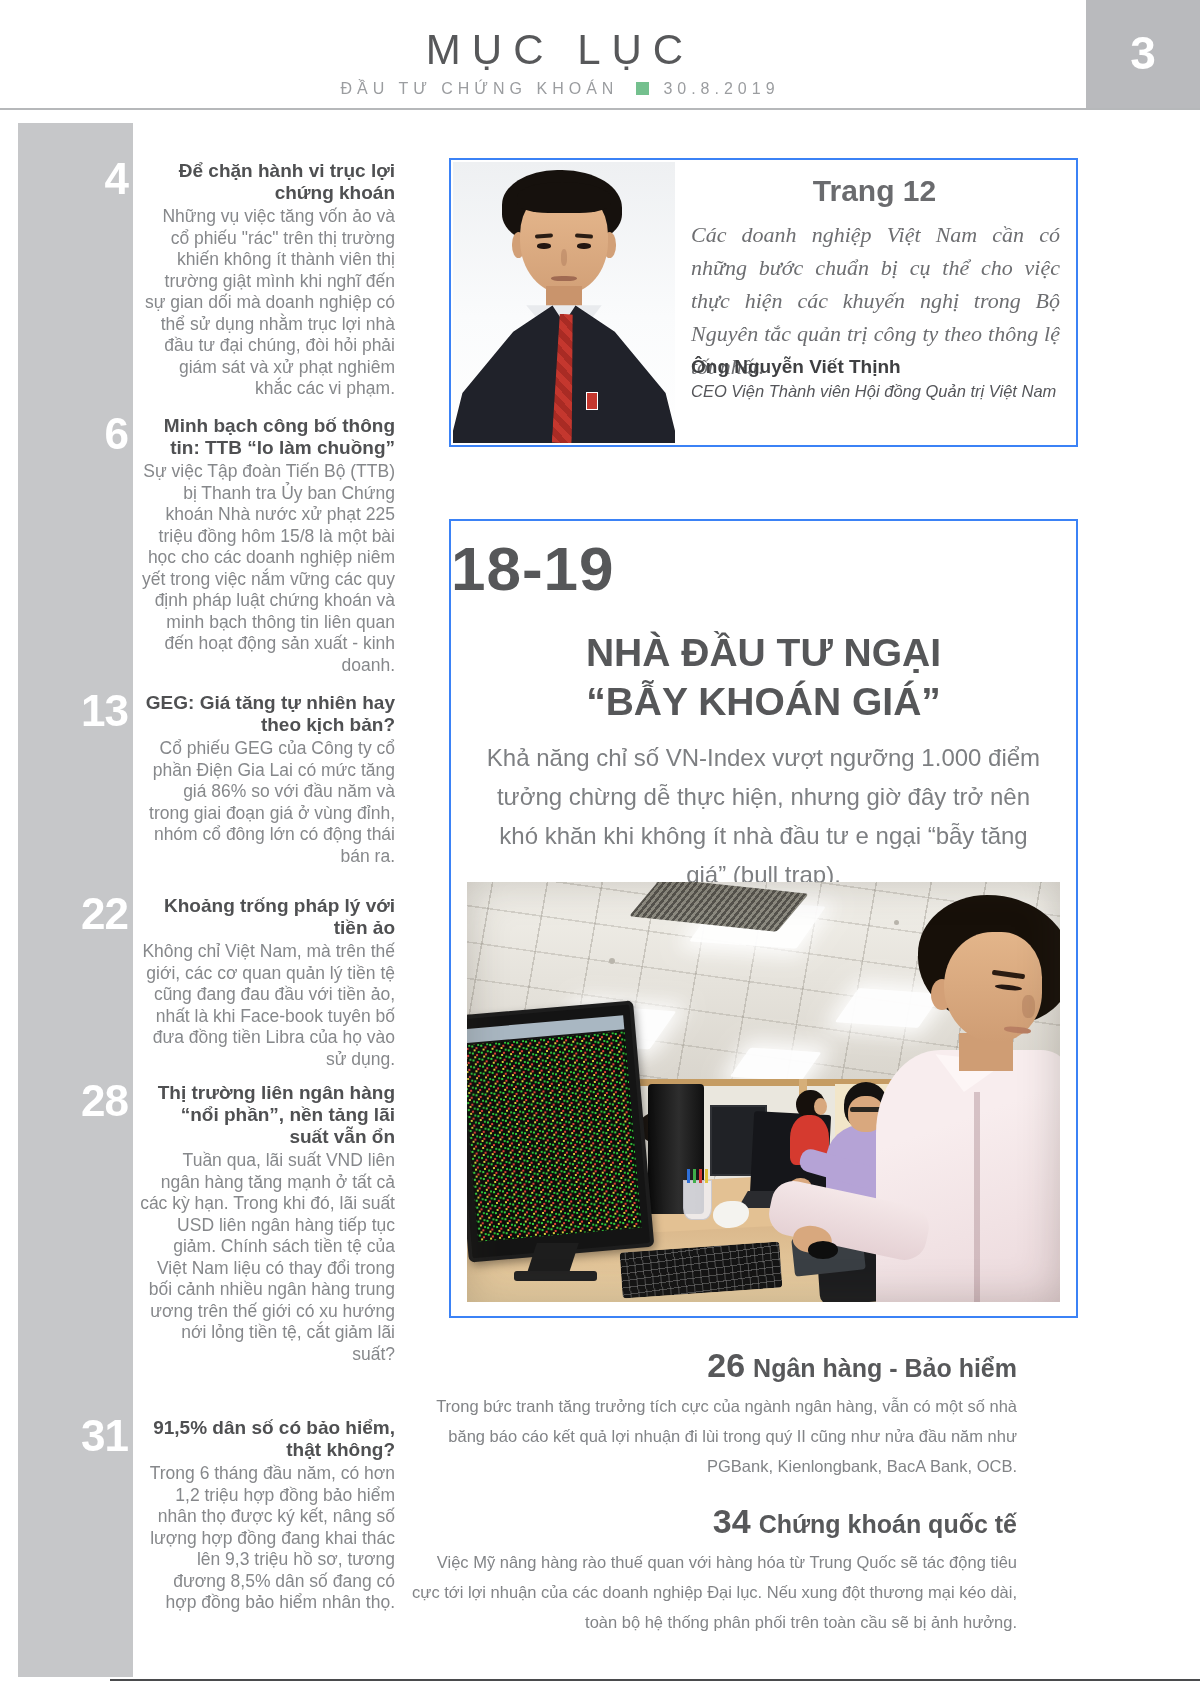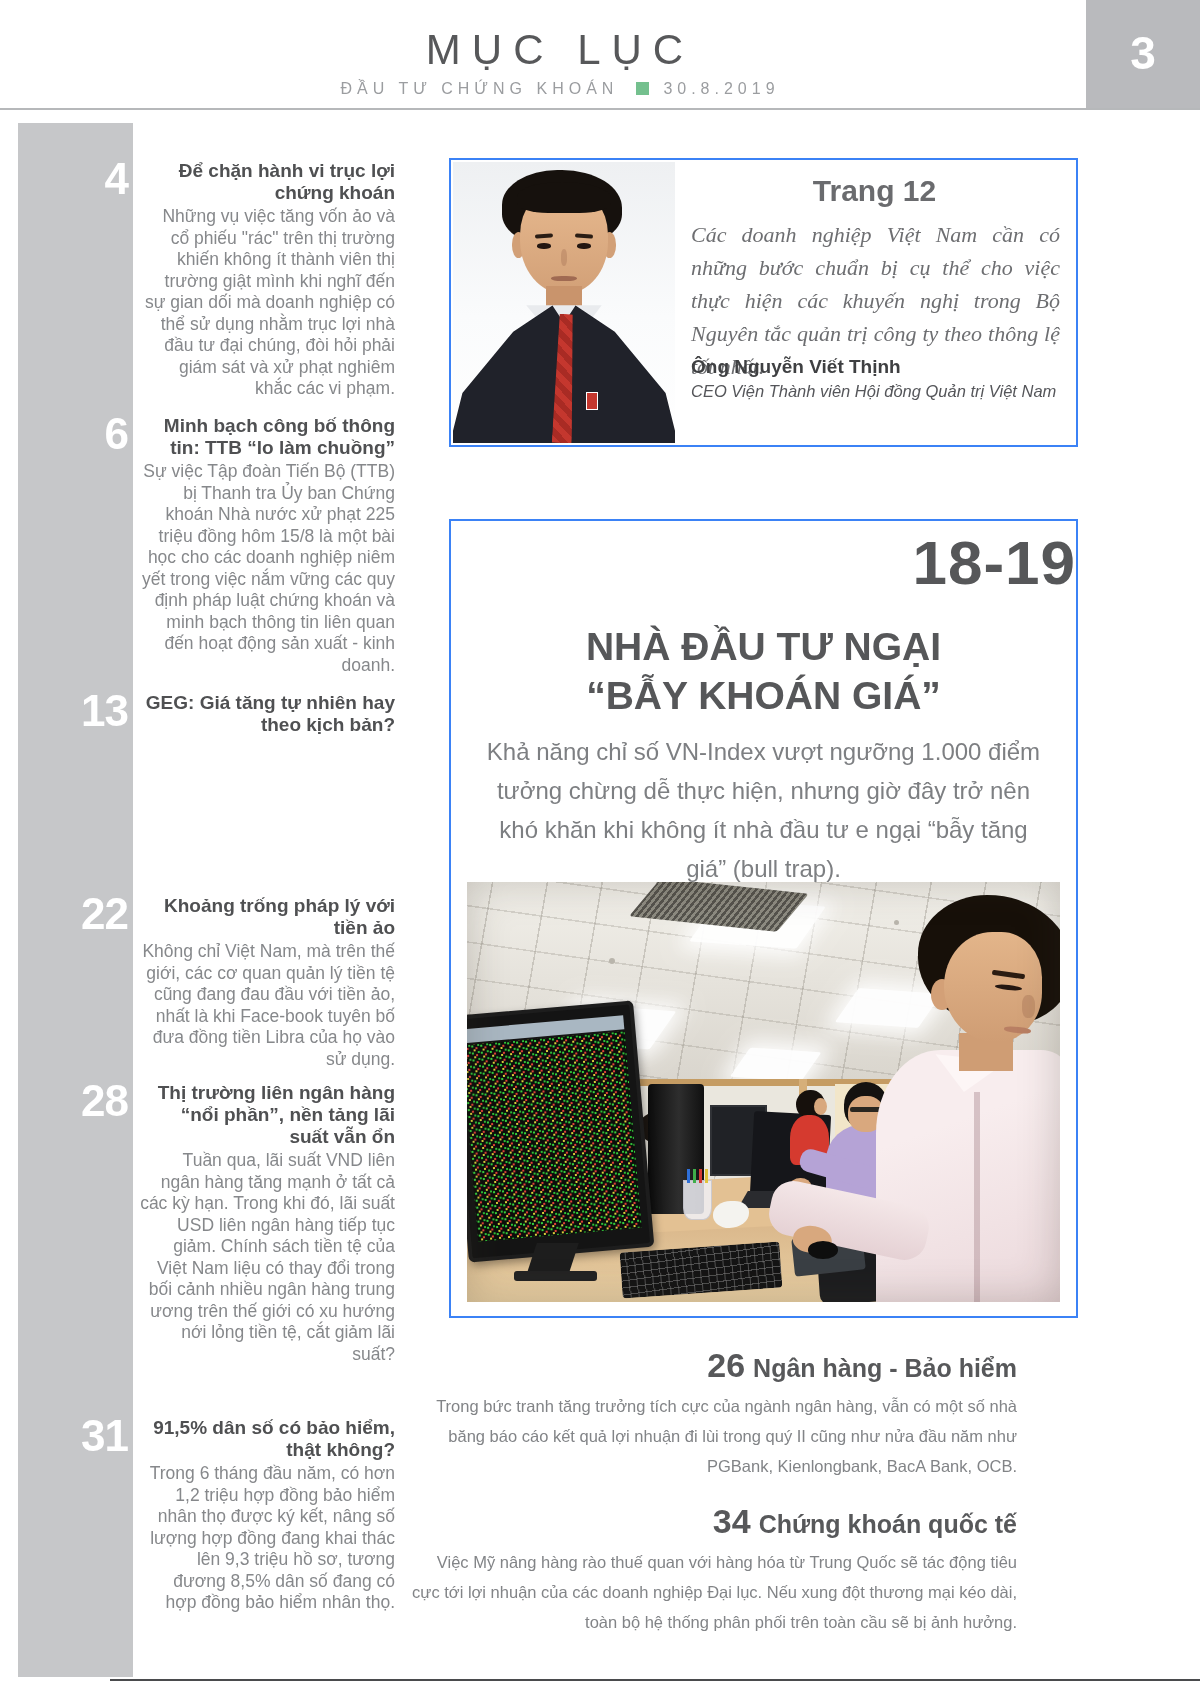--- a/index.html
+++ b/index.html
@@ -60,21 +60,21 @@
   .p-shirt{left:33%;top:51%;width:34%;height:17%;background:#e9ebee;
            clip-path:polygon(0 0,100% 0,52% 100%);}
   .p-suit{left:-2%;top:50%;width:104%;height:52%;background:#20222a;
           clip-path:polygon(0 100%,6% 62%,28% 20%,45% 2%,50% 14%,55% 2%,72% 20%,94% 62%,100% 100%);}
   .p-tie{left:45.5%;top:54%;width:9%;height:46%;transform:rotate(2deg);
          background:repeating-linear-gradient(45deg,#c4372e 0 6px,#a92b24 6px 12px);
          clip-path:polygon(18% 0,82% 0,100% 100%,0 100%);}
   .p-pin{left:60%;top:82%;width:4.5%;height:5.5%;background:#c4372e;border:1px solid #fff;}
 
   
-  .b2num{margin-top:6px;text-align:right;font-size:62px;font-weight:bold;color:#565759;letter-spacing:1px;}
+  .b2num{margin-top:12px;text-align:left;font-size:62px;font-weight:bold;color:#565759;letter-spacing:1px;}
   .b2title{margin-top:24px;text-align:center;font-size:39px;line-height:49px;font-weight:bold;color:#565759;}
   .b2desc{margin-top:12px;padding:0 28px;text-align:center;font-size:24px;line-height:39px;color:#7d7f82;}
 
   
   .photo2{position:absolute;left:16px;top:361px;width:593px;height:420px;overflow:hidden;background:#e9e6df;}
   .photo2 *{position:absolute;}
   .ceiling{left:0;top:0;width:100%;height:48%;background:linear-gradient(180deg,#f2f0ea,#d9d5cd);}
   .ceil-g1{left:-5%;top:0;width:110%;height:100%;
            background:repeating-linear-gradient(100deg,rgba(150,145,135,.38) 0 1.5px,transparent 1.5px 54px);}
   .ceil-g2{left:-5%;top:0;width:110%;height:100%;
@@ -201,20 +201,21 @@
     <div class="toc-text">
       <div class="toc-title">Minh bạch công bố thông tin: TTB “lo làm chuồng”</div>
       <div class="toc-body">Sự việc Tập đoàn Tiến Bộ (TTB) bị Thanh tra Ủy ban Chứng khoán Nhà nước xử phạt 225 triệu đồng hôm 15/8 là một bài học cho các doanh nghiệp niêm yết trong việc nắm vững các quy định pháp luật chứng khoán và minh bạch thông tin liên quan đến hoạt động sản xuất - kinh doanh.</div>
     </div>
   </div>
 
   <div class="toc-item" style="top:692px">
     <div class="toc-num">13</div>
     <div class="toc-text">
       <div class="toc-title">GEG: Giá tăng tự nhiên hay theo kịch bản?</div>
+      <div class="toc-body">Cổ phiếu GEG của Công ty cổ phần Điện Gia Lai có mức tăng giá 86% so với đầu năm và trong giai đoạn giá ở vùng đỉnh, nhóm cổ đông lớn có động thái bán ra.</div>
     </div>
   </div>
 
   <div class="toc-item" style="top:895px">
     <div class="toc-num">22</div>
     <div class="toc-text">
       <div class="toc-title">Khoảng trống pháp lý với tiền ảo</div>
       <div class="toc-body">Không chỉ Việt Nam, mà trên thế giới, các cơ quan quản lý tiền tệ cũng đang đau đầu với tiền ảo, nhất là khi Face-book tuyên bố đưa đồng tiền Libra của họ vào sử dụng.</div>
     </div>
   </div>

